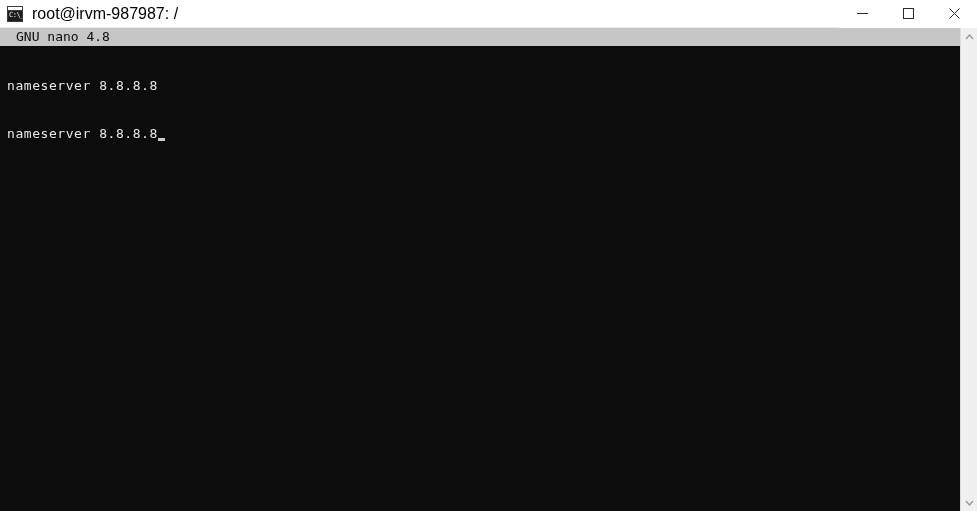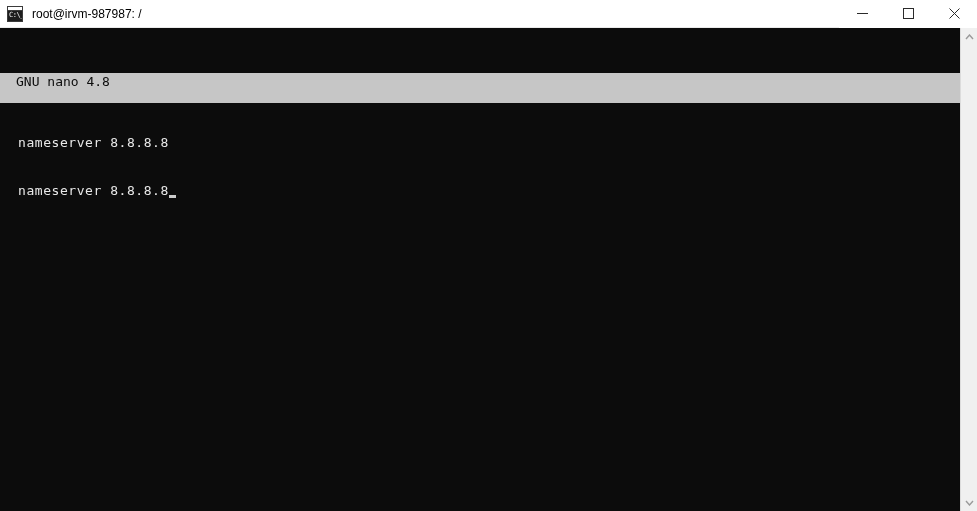--- a/index.html
+++ b/index.html
@@ -65,21 +65,21 @@
     font-family: "DejaVu Sans Mono", monospace;
     font-size: 7px;
     line-height: 9px;
     letter-spacing: -0.5px;
     padding-left: 1px;
     box-sizing: border-box;
     white-space: nowrap;
   }
   .window-title {
     font-family: "Liberation Sans", sans-serif;
-    font-size: 12px;
+    font-size: 16px;
     color: #000000;
     margin-left: 9px;
     white-space: nowrap;
     overflow: hidden;
     text-overflow: ellipsis;
   }
   .window-controls {
     display: flex;
     height: 28px;
     flex: 0 0 auto;
@@ -104,31 +104,30 @@
     overflow: hidden;
   }
   .term-inner {
     flex: 1;
     display: flex;
     flex-direction: column;
     min-width: 0;
   }
 
   .nano-header {
-    height: 30px;
+    height: 18px;
     min-height: 18px;
     background: #c6c6c6;
     color: #0c0c0c;
     font-family: "DejaVu Sans Mono", monospace;
     font-size: 13px;
     line-height: 18px;
     position: relative;
     white-space: pre;
     overflow: hidden;
-    margin-top: 45px;
   }
   .nano-version {
     position: absolute;
     left: 16px;
     top: 0;
   }
   .nano-filename {
     position: absolute;
     left: 433px;
     top: 0;
@@ -139,21 +138,21 @@
     padding-top: 0px;
     font-family: "DejaVu Sans Mono", monospace;
     font-size: 13px;
     line-height: 16px;
     color: #e8e8e8;
     white-space: pre;
     overflow: hidden;
   }
   .code-line {
     height: 16px;
-    padding-left: 18px;
+    padding-left: 7px;
     letter-spacing: 0.55px;
   }
   .cursor-block {
     display: inline-block;
     width: 7px;
     height: 3px;
     background: #cccccc;
     vertical-align: bottom;
     margin-bottom: 1px;
   }

